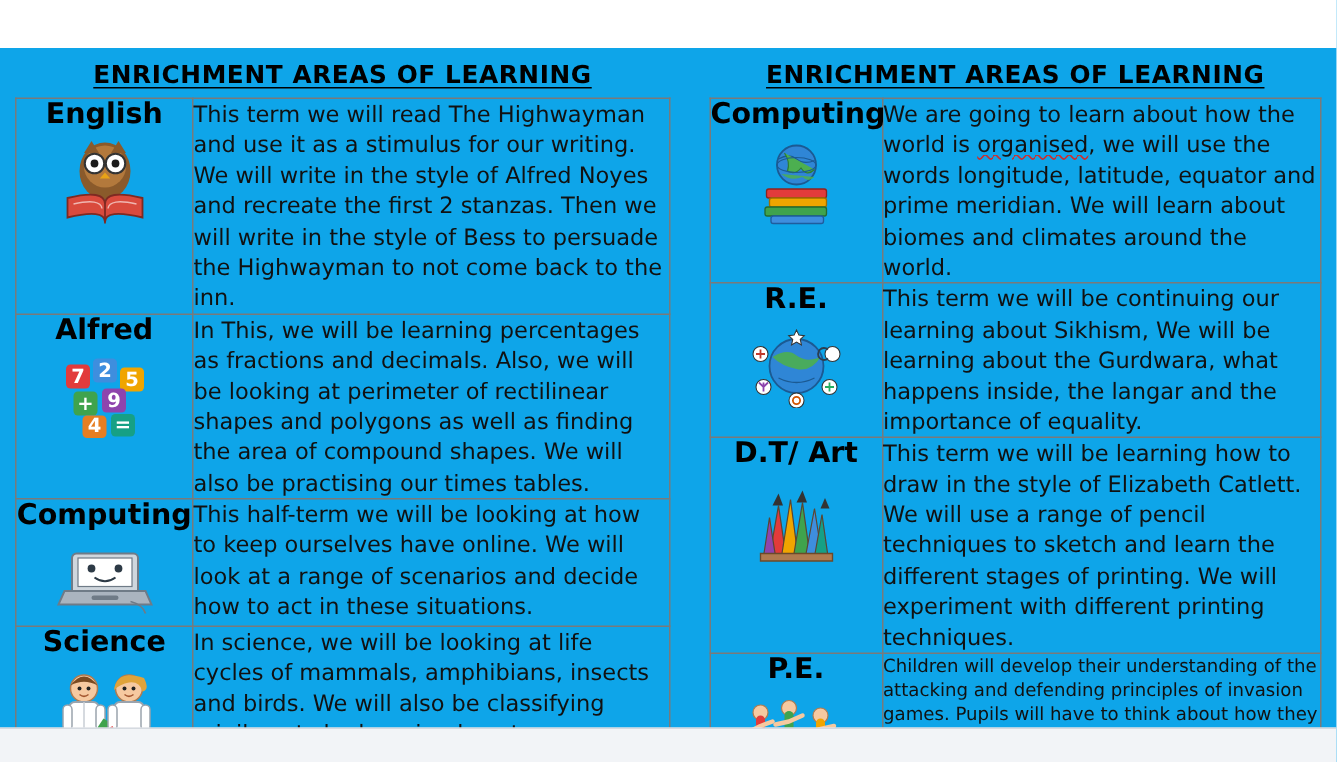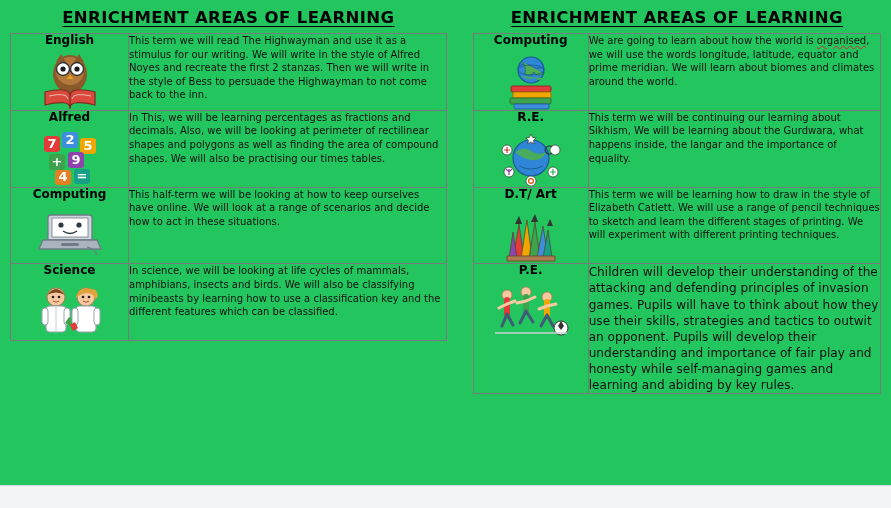--- a/index.html
+++ b/index.html
@@ -10,21 +10,22 @@
   body {
     width: 891px;
     height: 508px;
     font-family: "DejaVu Sans", sans-serif;
     overflow: hidden;
     position: relative;
   }
   .page {
     position: absolute;
     inset: 0;
-    background: #22c55e;
+    background: #0ea5e9;
+    margin-top: 32px;
   }
   .bottom-strip {
     position: absolute;
     left: 0;
     right: 0;
     bottom: 0;
     height: 22px;
     background: #f2f4f7;
     border-top: 1px solid #d5dae0;
   }
@@ -66,38 +67,38 @@
     border: 1px solid #7a7a7a;
     vertical-align: top;
     padding: 0;
   }
   td.subject-cell {
     text-align: center;
     padding: 7px 2px 6px 2px;
   }
   .subject-name {
     font-family: "DejaVu Sans", sans-serif;
-    font-size: 12px;
+    font-size: 19px;
     font-weight: bold;
     color: #000000;
     line-height: 1.15;
     margin-bottom: 4px;
   }
   .icon-wrap {
     display: flex;
     align-items: center;
     justify-content: center;
     height: 58px;
   }
   td.desc-cell {
     padding: 7px 8px 7px 9px;
   }
   .desc {
     font-family: "DejaVu Sans", sans-serif;
-    font-size: 10px;
+    font-size: 15px;
     line-height: 1.36;
     color: #111111;
     text-align: left;
   }
   .desc.small {
     font-size: 12.1px;
     line-height: 1.33;
   }
   
   .squiggle {

